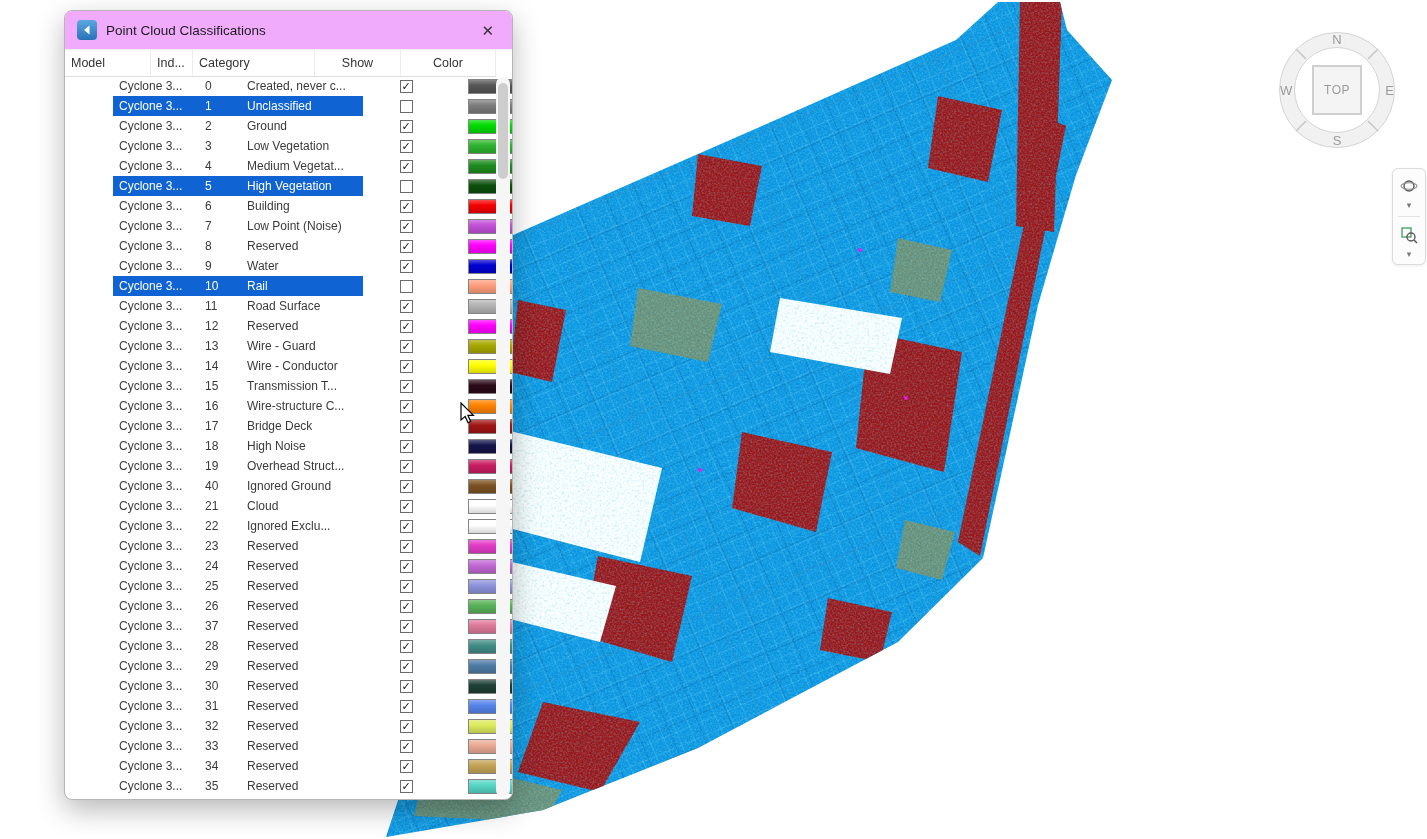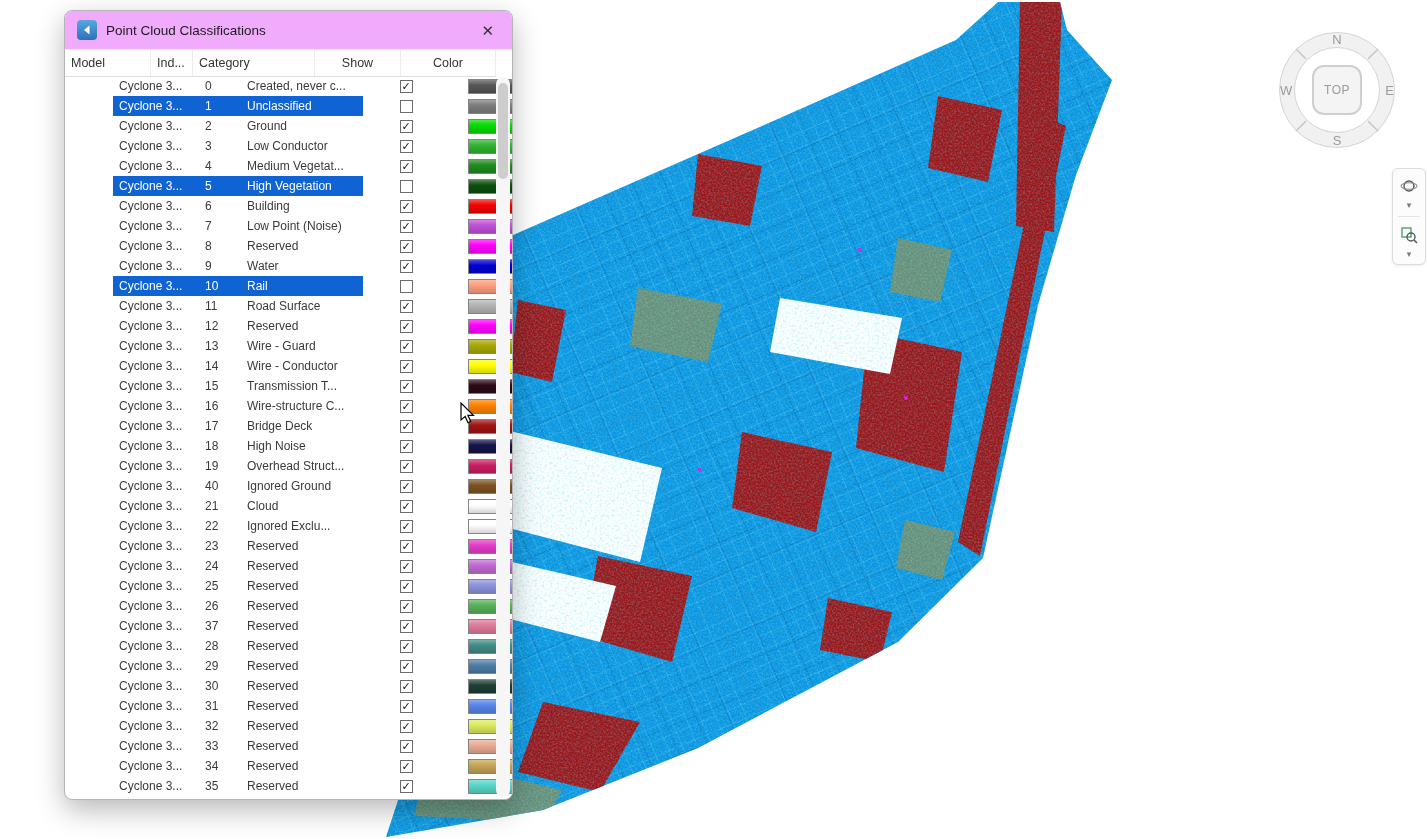--- a/index.html
+++ b/index.html
@@ -16,21 +16,21 @@
   
   .compass{position:absolute;left:1277px;top:30px;width:120px;height:120px;z-index:5;}
   .compass svg{position:absolute;inset:0;}
   .compass .dir{position:absolute;font-size:13px;color:#9a9a9a;user-select:none;}
   .dir.n{left:50%;top:2px;transform:translateX(-50%);}
   .dir.s{left:50%;bottom:2px;transform:translateX(-50%);}
   .dir.w{left:3px;top:50%;transform:translateY(-50%);}
   .dir.e{right:3px;top:50%;transform:translateY(-50%);}
   .top-cube{
     position:absolute;left:50%;top:50%;transform:translate(-50%,-50%);
-    width:46px;height:46px;background:#f4f4f4;border:2px solid #cfcfcf;border-radius:12px;
+    width:46px;height:46px;background:#f4f4f4;border:2px solid #cfcfcf;border-radius:0;
     display:flex;align-items:center;justify-content:center;
     font-size:12px;color:#9b9b9b;letter-spacing:.5px;cursor:pointer;
   }
 
   
   .side-toolbar{
     position:absolute;left:1392px;top:168px;width:32px;z-index:5;
     background:#fcfcfc;border:1px solid #dcdcdc;border-radius:6px;
     display:flex;flex-direction:column;align-items:center;padding:5px 0;gap:2px;
     box-shadow:0 1px 3px rgba(0,0,0,.08);
@@ -236,21 +236,21 @@
           <div class="cell c-show">
             <div class="checkbox checked">✓</div>
           </div>
           <div class="cell c-color">
             <div class="swatch" style="background-color: rgb(0, 220, 0);"></div>
           </div>
         </div>
         <div class="trow">
           <div class="cell c-model">Cyclone 3...</div>
           <div class="cell c-ind">3</div>
-          <div class="cell c-cat">Low Conductor</div>
+          <div class="cell c-cat">Low Vegetation</div>
           <div class="cell c-show">
             <div class="checkbox checked">✓</div>
           </div>
           <div class="cell c-color">
             <div class="swatch" style="background-color: rgb(46, 180, 46);"></div>
           </div>
         </div>
         <div class="trow">
           <div class="cell c-model">Cyclone 3...</div>
           <div class="cell c-ind">4</div>

